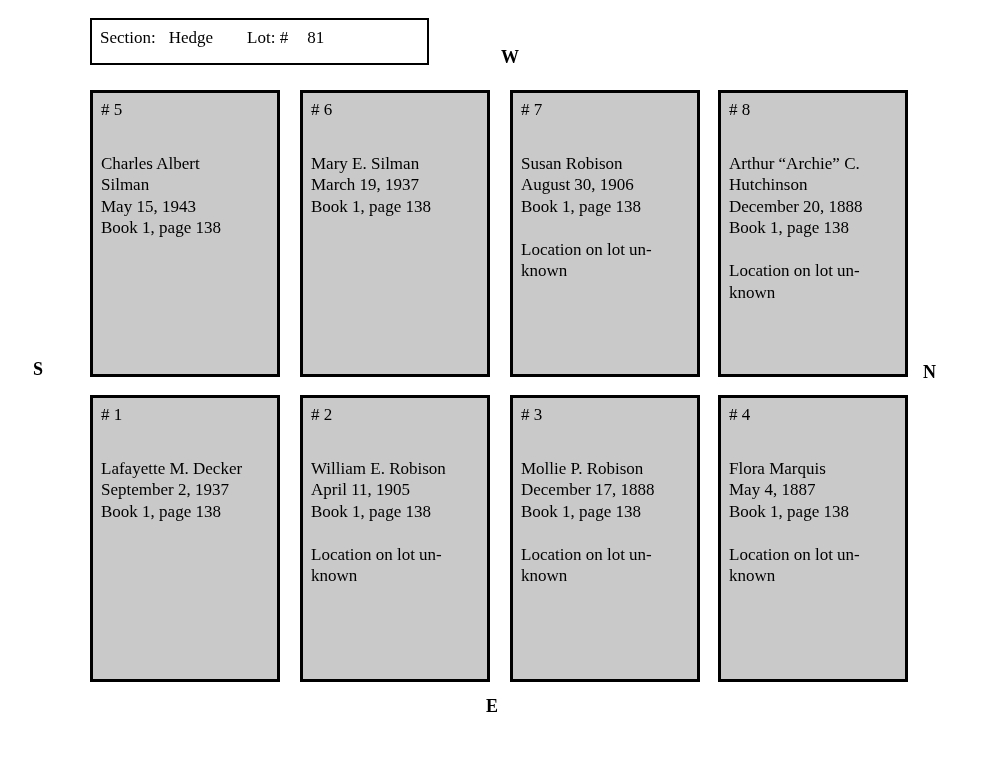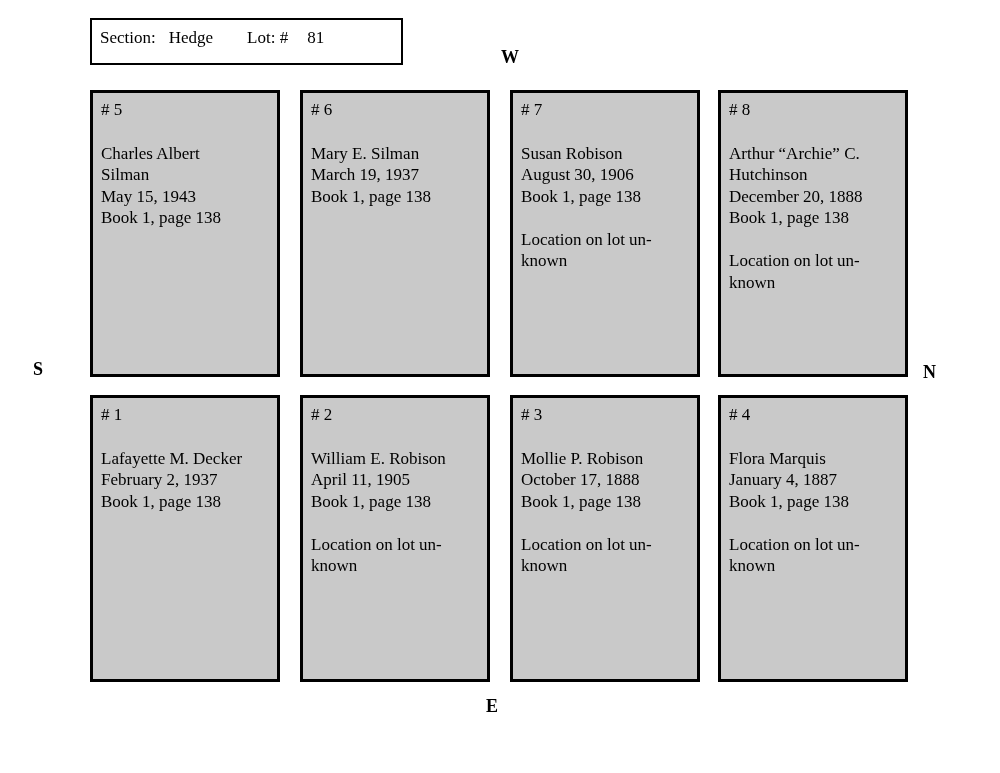--- a/index.html
+++ b/index.html
@@ -12,21 +12,21 @@
     position: relative;
     width: 1000px;
     height: 773px;
     background: #ffffff;
     overflow: hidden;
   }
   .header-box {
     position: absolute;
     left: 90px;
     top: 18px;
-    width: 313px;
+    width: 339px;
     height: 47px;
     box-sizing: border-box;
     border: 2px solid #000000;
     background: #ffffff;
     font-size: 17px;
     line-height: 22px;
     color: #000000;
     padding: 7px 0 0 8px;
   }
   .header-box span { white-space: pre; }
@@ -57,21 +57,21 @@
     padding: 6px 8px 0 8px;
   }
   .r0 { top: 90px; }
   .r1 { top: 395px; }
   .c0 { left: 90px; }
   .c1 { left: 300px; }
   .c2 { left: 510px; }
   .c3 { left: 718px; }
   .plot-number { white-space: pre; }
   .plot-body {
-    margin-top: 22px;
+    margin-top: 32px;
     white-space: pre-line;
   }
 </style>
 </head>
 <body>
 
 <div class="page">
 
   <div class="header-box">
     <span>Section:</span><span class="section-value">Hedge</span><span class="lot-label">Lot: #</span><span class="lot-value">81</span>
@@ -111,44 +111,44 @@
 December 20, 1888
 Book 1, page 138
 
 Location on lot un-
 known</div>
   </div>
 
   <div class="plot r1 c0">
     <div class="plot-number"># 1</div>
     <div class="plot-body">Lafayette M. Decker
-February 2, 1937
+September 2, 1937
 Book 1, page 138</div>
   </div>
   <div class="plot r1 c1">
     <div class="plot-number"># 2</div>
     <div class="plot-body">William E. Robison
 April 11, 1905
 Book 1, page 138
 
 Location on lot un-
 known</div>
   </div>
   <div class="plot r1 c2">
     <div class="plot-number"># 3</div>
     <div class="plot-body">Mollie P. Robison
-October 17, 1888
+December 17, 1888
 Book 1, page 138
 
 Location on lot un-
 known</div>
   </div>
   <div class="plot r1 c3">
     <div class="plot-number"># 4</div>
     <div class="plot-body">Flora Marquis
-January 4, 1887
+May 4, 1887
 Book 1, page 138
 
 Location on lot un-
 known</div>
   </div>
 
 </div>
 
 </body></html>

